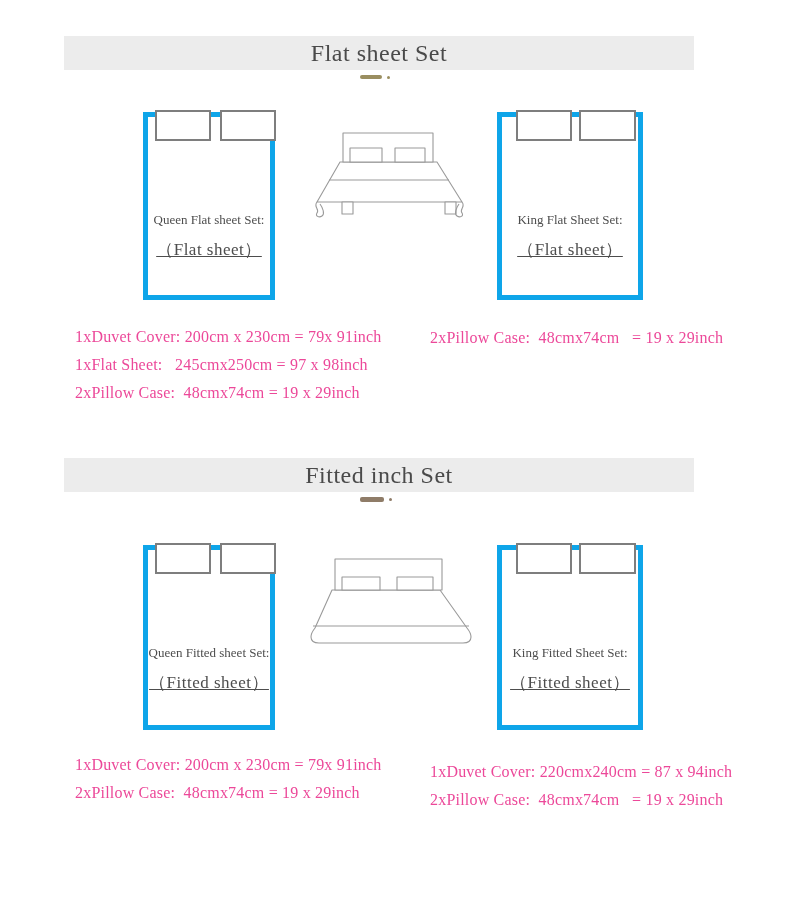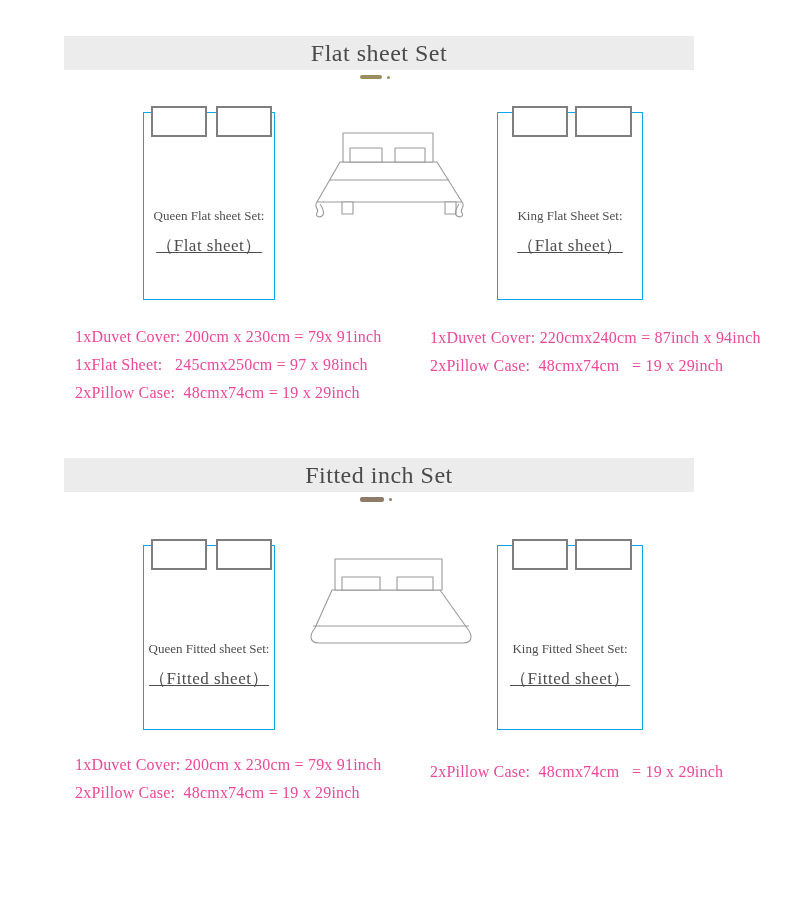--- a/index.html
+++ b/index.html
@@ -17,21 +17,21 @@
   .divider {
     position:absolute; display:flex; align-items:center; gap:5px; height:6px;
   }
   .divider-line { width:22px; height:4px; border-radius:2px; }
   .divider-dot  { width:3px;  height:3px; border-radius:50%; }
   .flat-accent   { background:#9a8e60; }
   .fitted-accent { background:#8f7c68; }
   .divider.fitted .divider-line { width:24px; height:5px; }
 
   .sheet-diagram {
-    position:absolute; border:1px solid #0ea5e9; background:#ffffff;
+    position:absolute; border:5px solid #0ea5e9; background:#ffffff;
   }
   .pillow {
     position:absolute; top:-7px; height:31px;
     border:2px solid #7e7e7e; background:#ffffff;
   }
   .queen .pillow-left  { left:7px;  width:56px; }
   .queen .pillow-right { left:72px; width:56px; }
   .king  .pillow-left  { left:14px; width:56px; }
   .king  .pillow-right { left:77px; width:57px; }
 
@@ -93,21 +93,20 @@
     <div class="diagram-heading">King Flat Sheet Set:</div>
     <div class="diagram-sub">（Flat sheet）</div>
   </div>
 
   <div class="specs" style="left:75px; top:323px">
     <div class="spec-line">1xDuvet Cover: 200cm x 230cm = 79x 91inch</div>
     <div class="spec-line">1xFlat Sheet:   245cmx250cm = 97 x 98inch</div>
     <div class="spec-line">2xPillow Case:  48cmx74cm = 19 x 29inch</div>
   </div>
   <div class="specs" style="left:430px; top:324px">
-    <div class="spec-line">1xDuvet Cover: 220cmx240cm = 87inch x 94inch</div>
     <div class="spec-line">2xPillow Case:  48cmx74cm   = 19 x 29inch</div>
   </div>
 
   <div class="title-bar" style="top:458px">
     <span class="section-title">Fitted inch Set</span>
   </div>
 
   <div class="divider fitted" style="left:360px; top:496px">
     <span class="divider-line fitted-accent"></span>
     <span class="divider-dot fitted-accent"></span>
@@ -135,16 +134,17 @@
     <div class="pillow pillow-right"></div>
     <div class="diagram-heading">King Fitted Sheet Set:</div>
     <div class="diagram-sub">（Fitted sheet）</div>
   </div>
 
   <div class="specs" style="left:75px; top:751px">
     <div class="spec-line">1xDuvet Cover: 200cm x 230cm = 79x 91inch</div>
     <div class="spec-line">2xPillow Case:  48cmx74cm = 19 x 29inch</div>
   </div>
   <div class="specs" style="left:430px; top:758px">
+    <div class="spec-line">1xDuvet Cover: 220cmx240cm = 87 x 94inch</div>
     <div class="spec-line">2xPillow Case:  48cmx74cm   = 19 x 29inch</div>
   </div>
 
 </div>
 
 </body></html>

